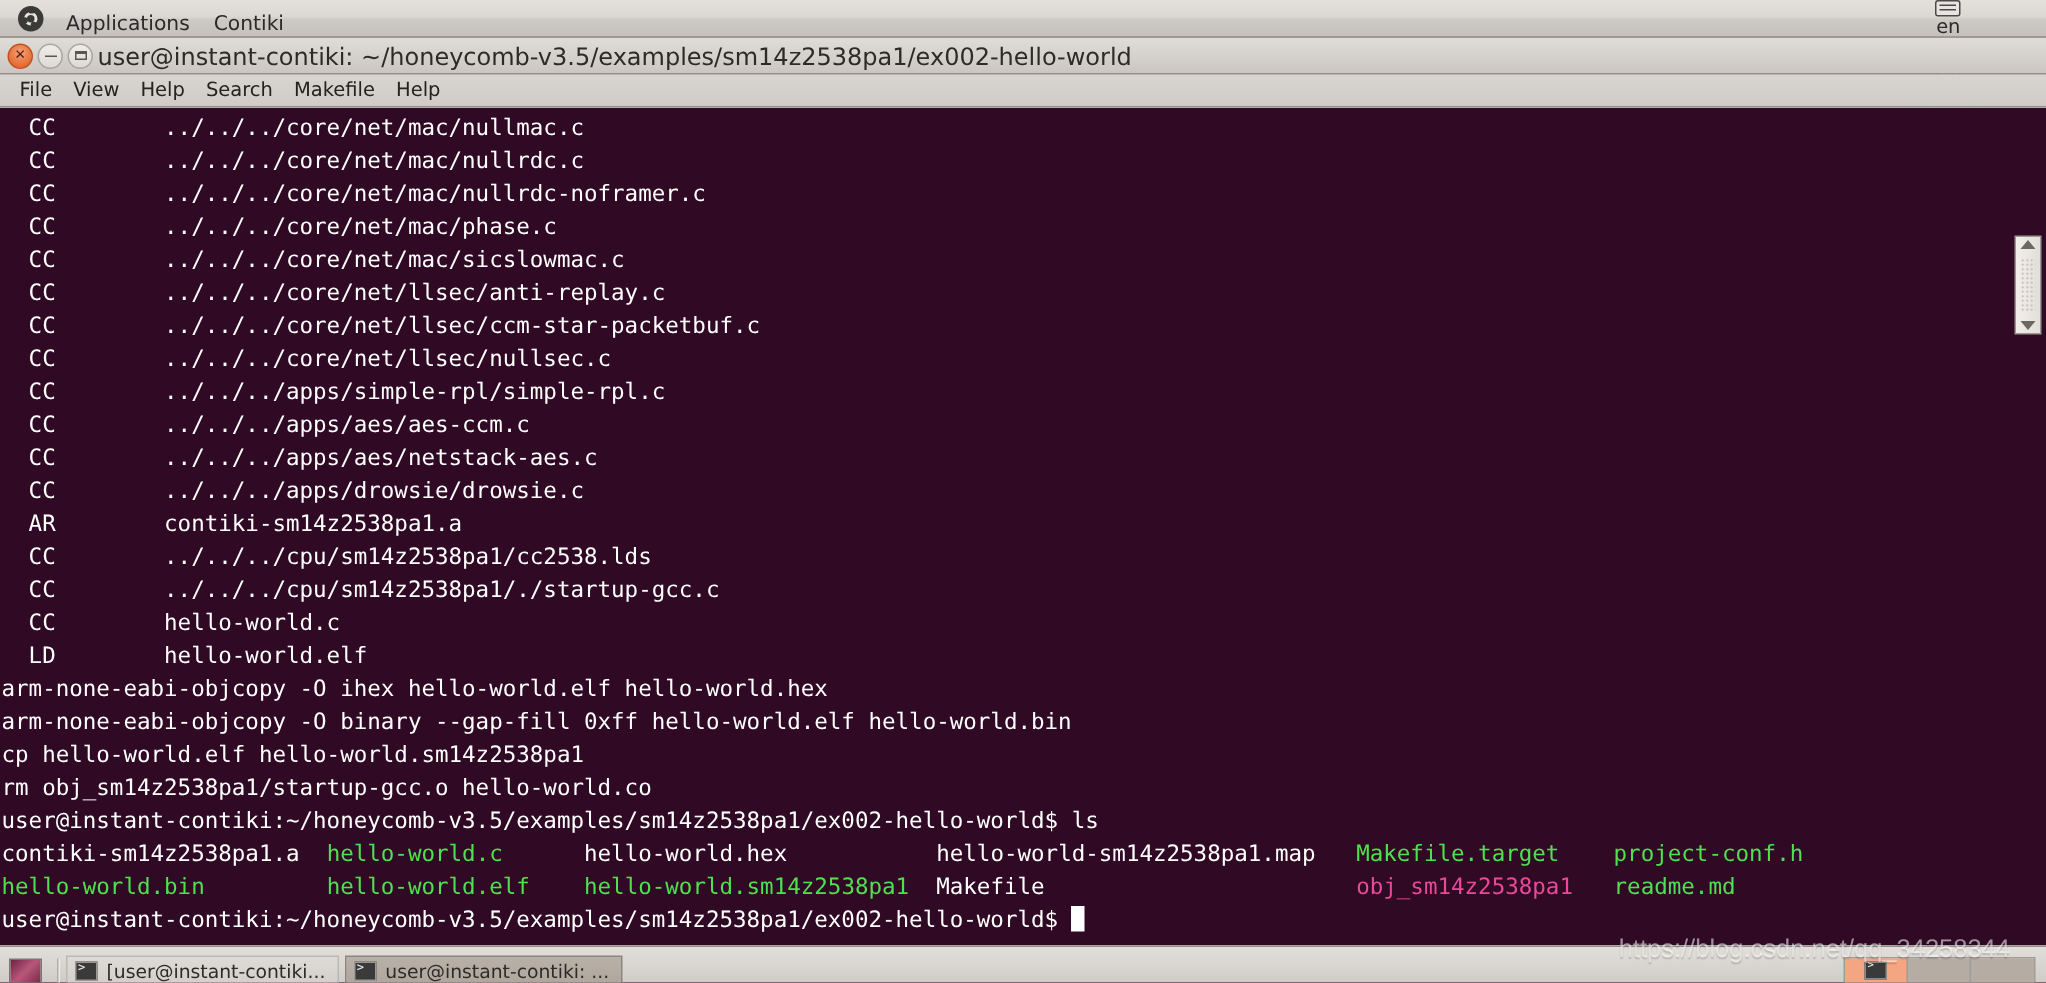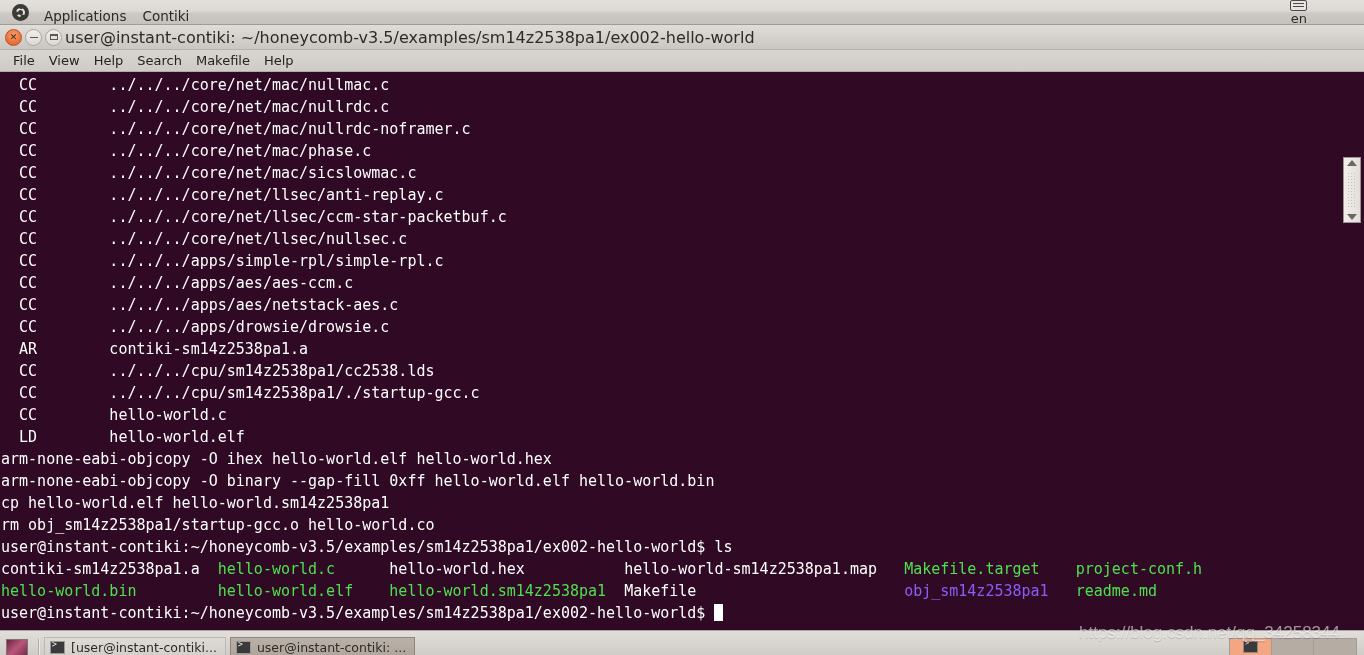--- a/index.html
+++ b/index.html
@@ -219,21 +219,21 @@
     font-family: "DejaVu Sans Mono", "Liberation Mono", monospace;
     font-size: 15px;
     line-height: 22px;
     color: #ffffff;
     white-space: pre;
     letter-spacing: 0px;
   }
   .ln { height: 22px; white-space: pre; }
   .fg-white  { color: #ffffff; }
   .fg-green  { color: #4ee04e; }
-  .fg-blue   { color: #8b5cf6; }
+  .fg-blue   { color: #ec4899; }
   .cursor {
     display: inline-block;
     width: 9px;
     height: 17px;
     background: #ffffff;
     vertical-align: -3px;
   }
 
   
   #term-scrollbar {

